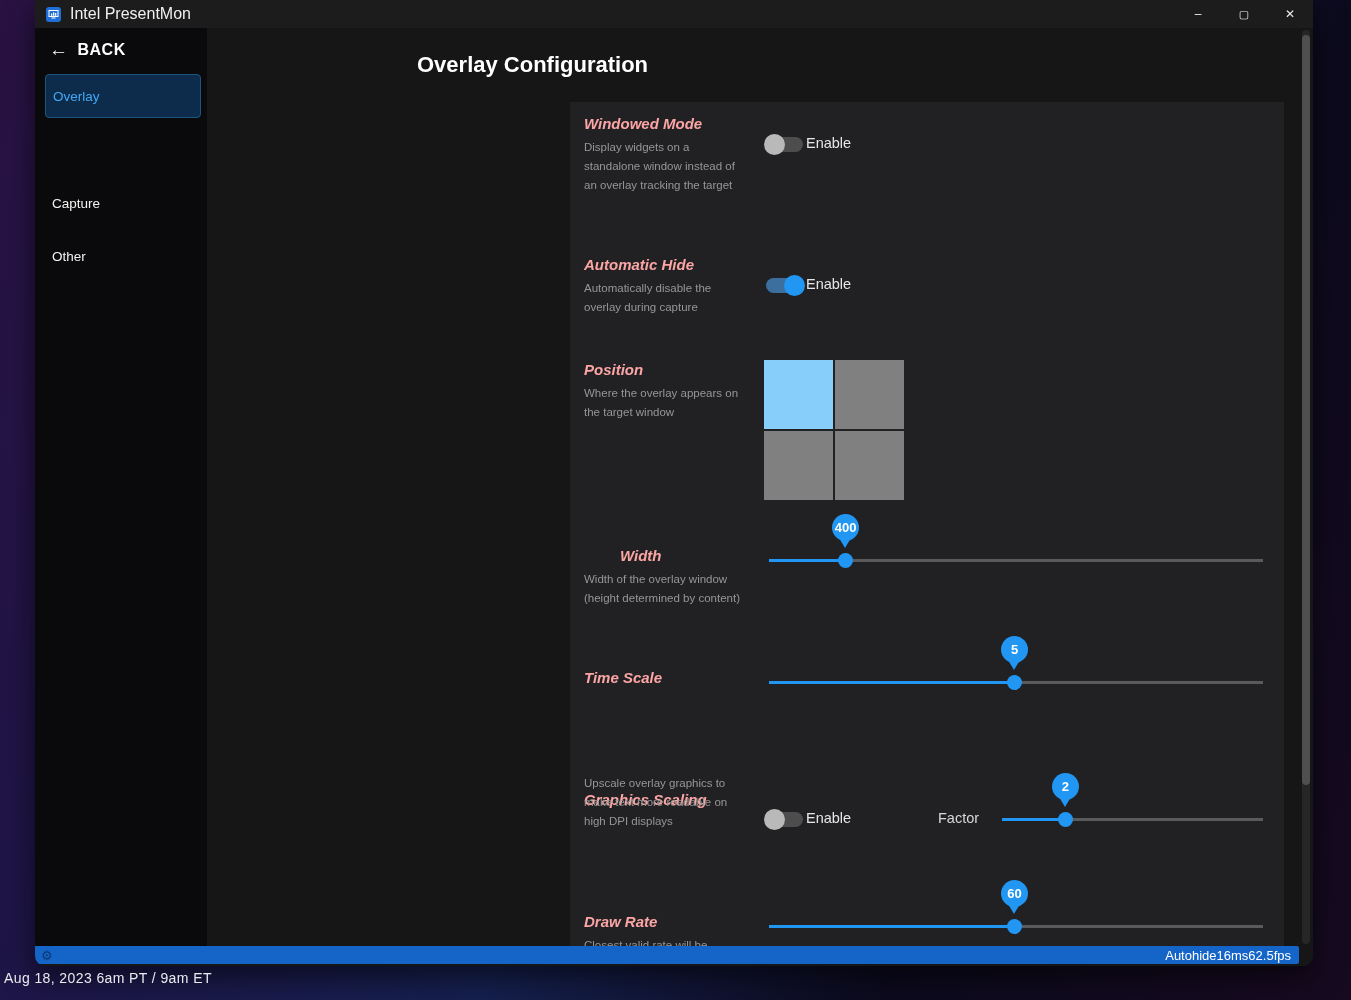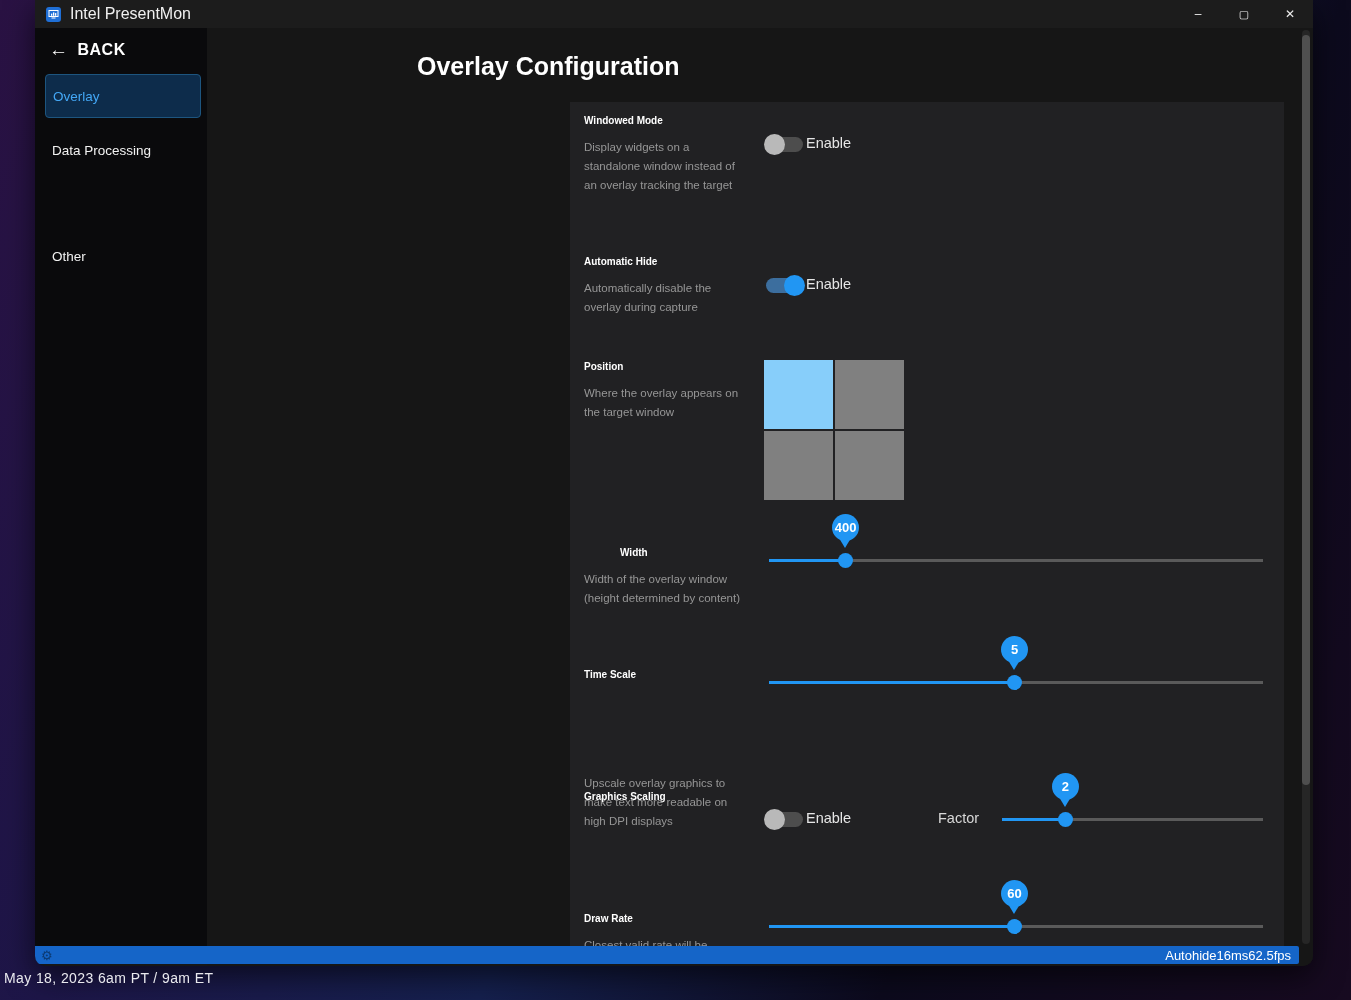--- a/index.html
+++ b/index.html
@@ -48,28 +48,28 @@
     position:absolute; left:10px; right:6px; height:44px; display:flex; align-items:center;
     padding-left:7px; font-size:13.5px; color:#f2f2f2; border-radius:4px; cursor:pointer;
   }
   .nav-item.selected {
     background:#0d2c4b; border:1px solid #1d557f; color:#43a7f5;
   }
 
   
   .main { position:absolute; left:172px; top:28px; right:0; bottom:0; background:#161616; }
   .page-title {
-    position:absolute; left:210px; top:24px; font-size:25px; font-weight:bold; color:#fff;
+    position:absolute; left:210px; top:24px; font-size:22px; font-weight:bold; color:#fff;
   }
   .card {
     position:absolute; left:363px; top:74px; width:714px; height:844px;
     background:#212123; overflow:hidden;
   }
 
-  .sec-title { position:absolute; font-size:10px; font-weight:bold; color:#ffffff; }
+  .sec-title { position:absolute; font-size:15px; font-weight:bold; color:#fca5a5;font-style:italic; }
   .sec-desc  { position:absolute; width:158px; font-size:11.5px; line-height:19px; color:#969696; }
 
   
   .toggle { position:absolute; width:37px; height:15px; border-radius:8px; background:#4d4d4d; cursor:pointer; }
   .toggle .knob {
     position:absolute; top:-3px; left:-2px; width:21px; height:21px; border-radius:50%;
     background:#b9b9b9;
   }
   .toggle.on { background:#3c6e9e; }
   .toggle.on .knob { left:18px; background:#2196f3; }
@@ -145,21 +145,21 @@
       <div class="win-btn">✕</div>
     </div>
   </div>
 
   <div class="sidebar">
     <div class="back-row">
       <span class="back-arrow">←</span>
       <span>BACK</span>
     </div>
     <div class="nav-item selected" style="top:46px;">Overlay</div>
-    <div class="nav-item" style="top:100px;">Data Processing</div>
+    <div class="nav-item" style="top:153px;">Capture</div>
     <div class="nav-item" style="top:206px;">Other</div>
   </div>
 
   <div class="main">
     <div class="page-title">Overlay Configuration</div>
 
     <div class="card">
 
       <div class="sec-title" style="left:14px; top:13px;">Windowed Mode</div>
       <div class="sec-desc" style="left:14px; top:36px;">Display widgets on a standalone window instead of an overlay tracking the target</div>
@@ -247,13 +247,13 @@
     <span class="gear-icon">⚙</span>
     <div class="status-right">
       <span>Autohide</span>
       <span>16ms</span>
       <span>62.5fps</span>
     </div>
   </div>
 
 </div>
 
-<div class="desktop-clock">May 18, 2023 6am PT / 9am ET</div>
+<div class="desktop-clock">Aug 18, 2023 6am PT / 9am ET</div>
 
 </body></html>

